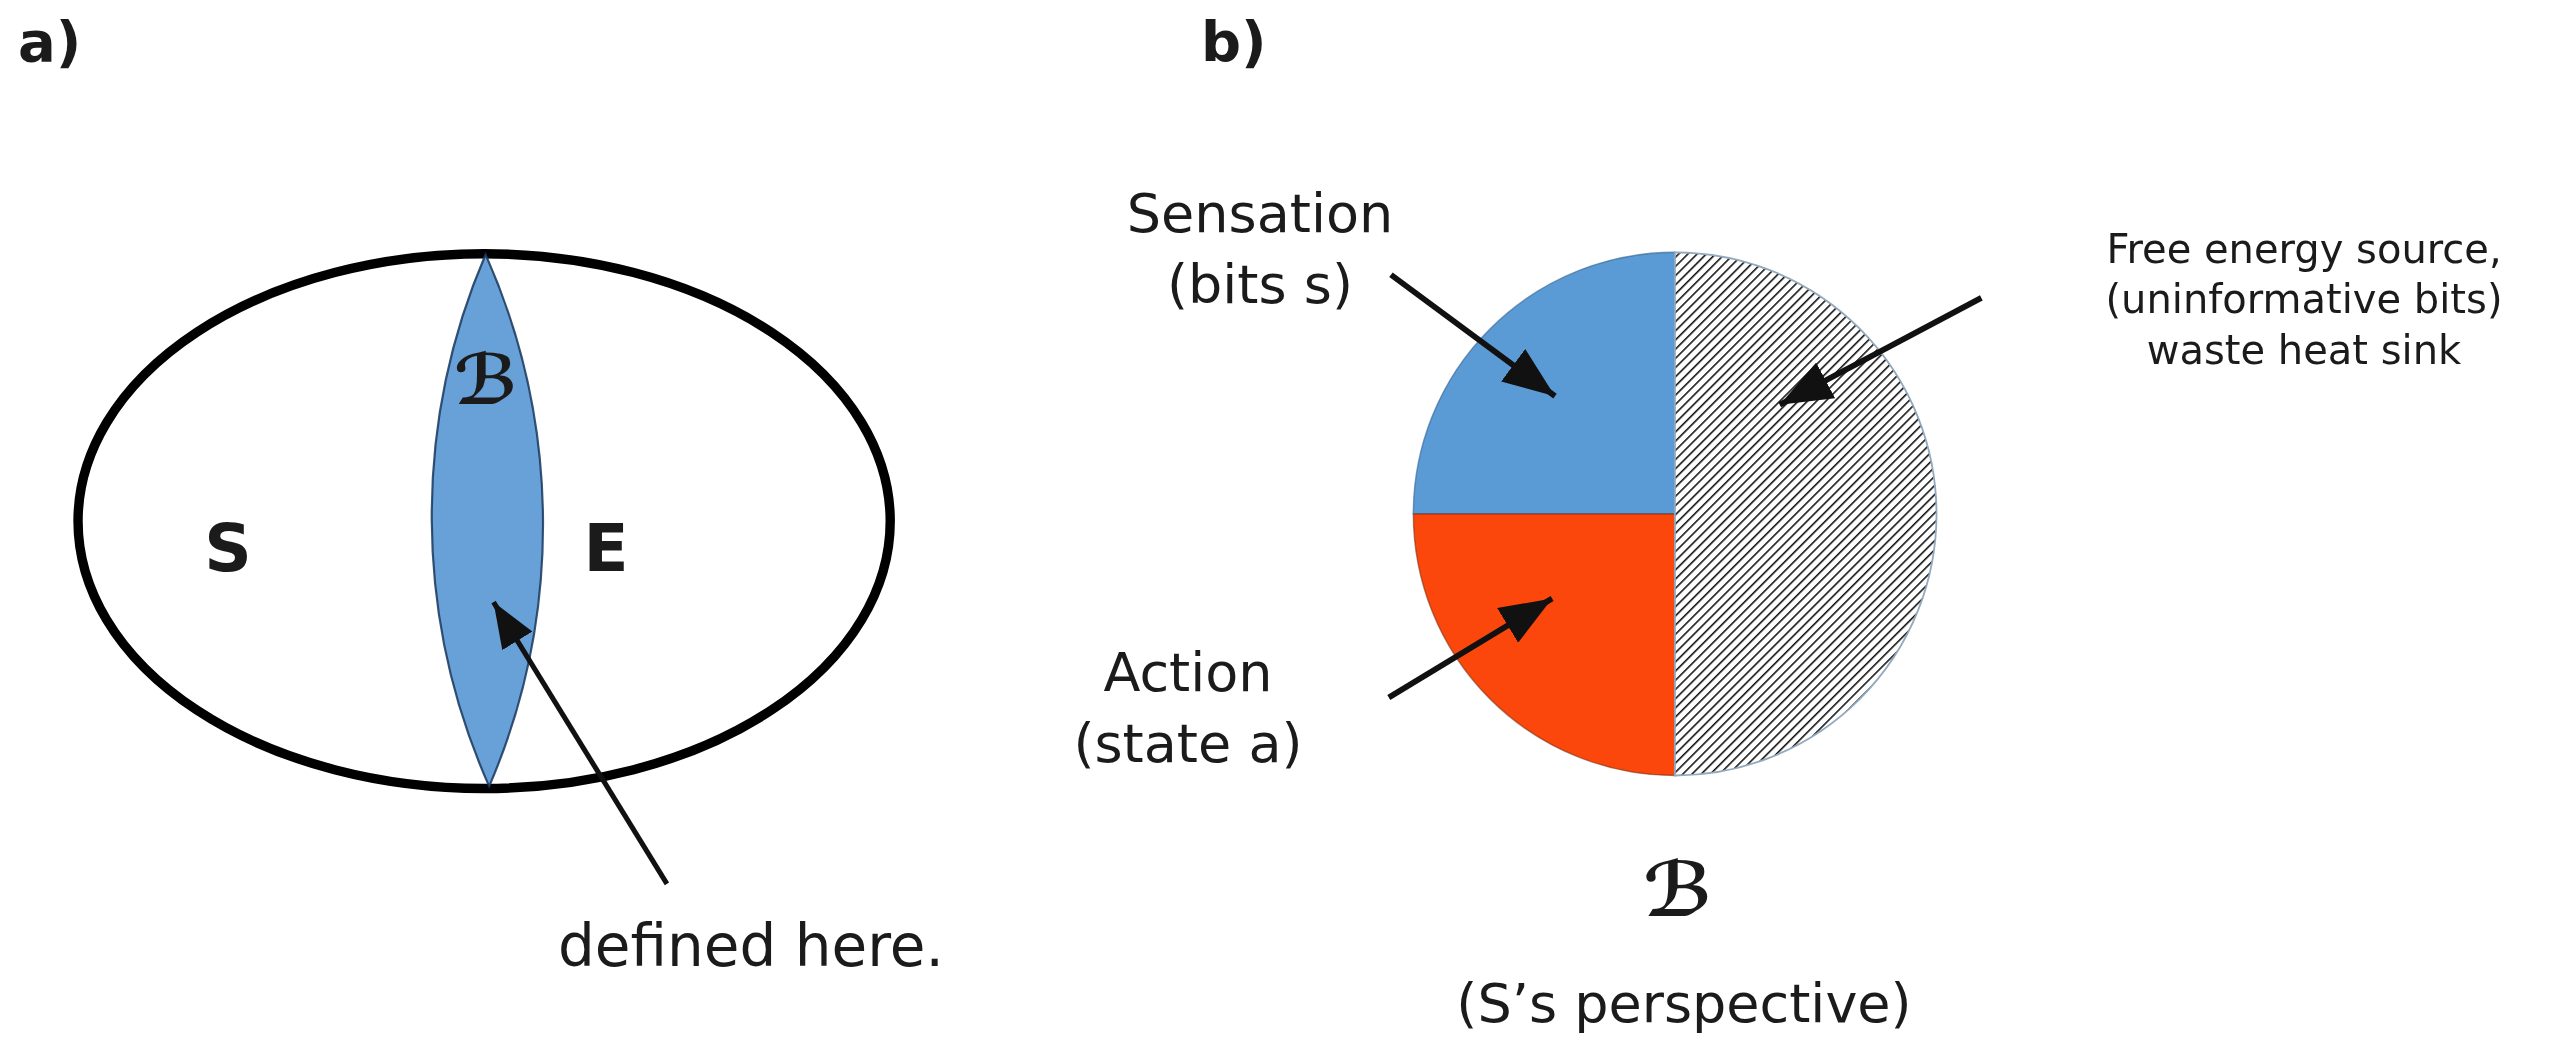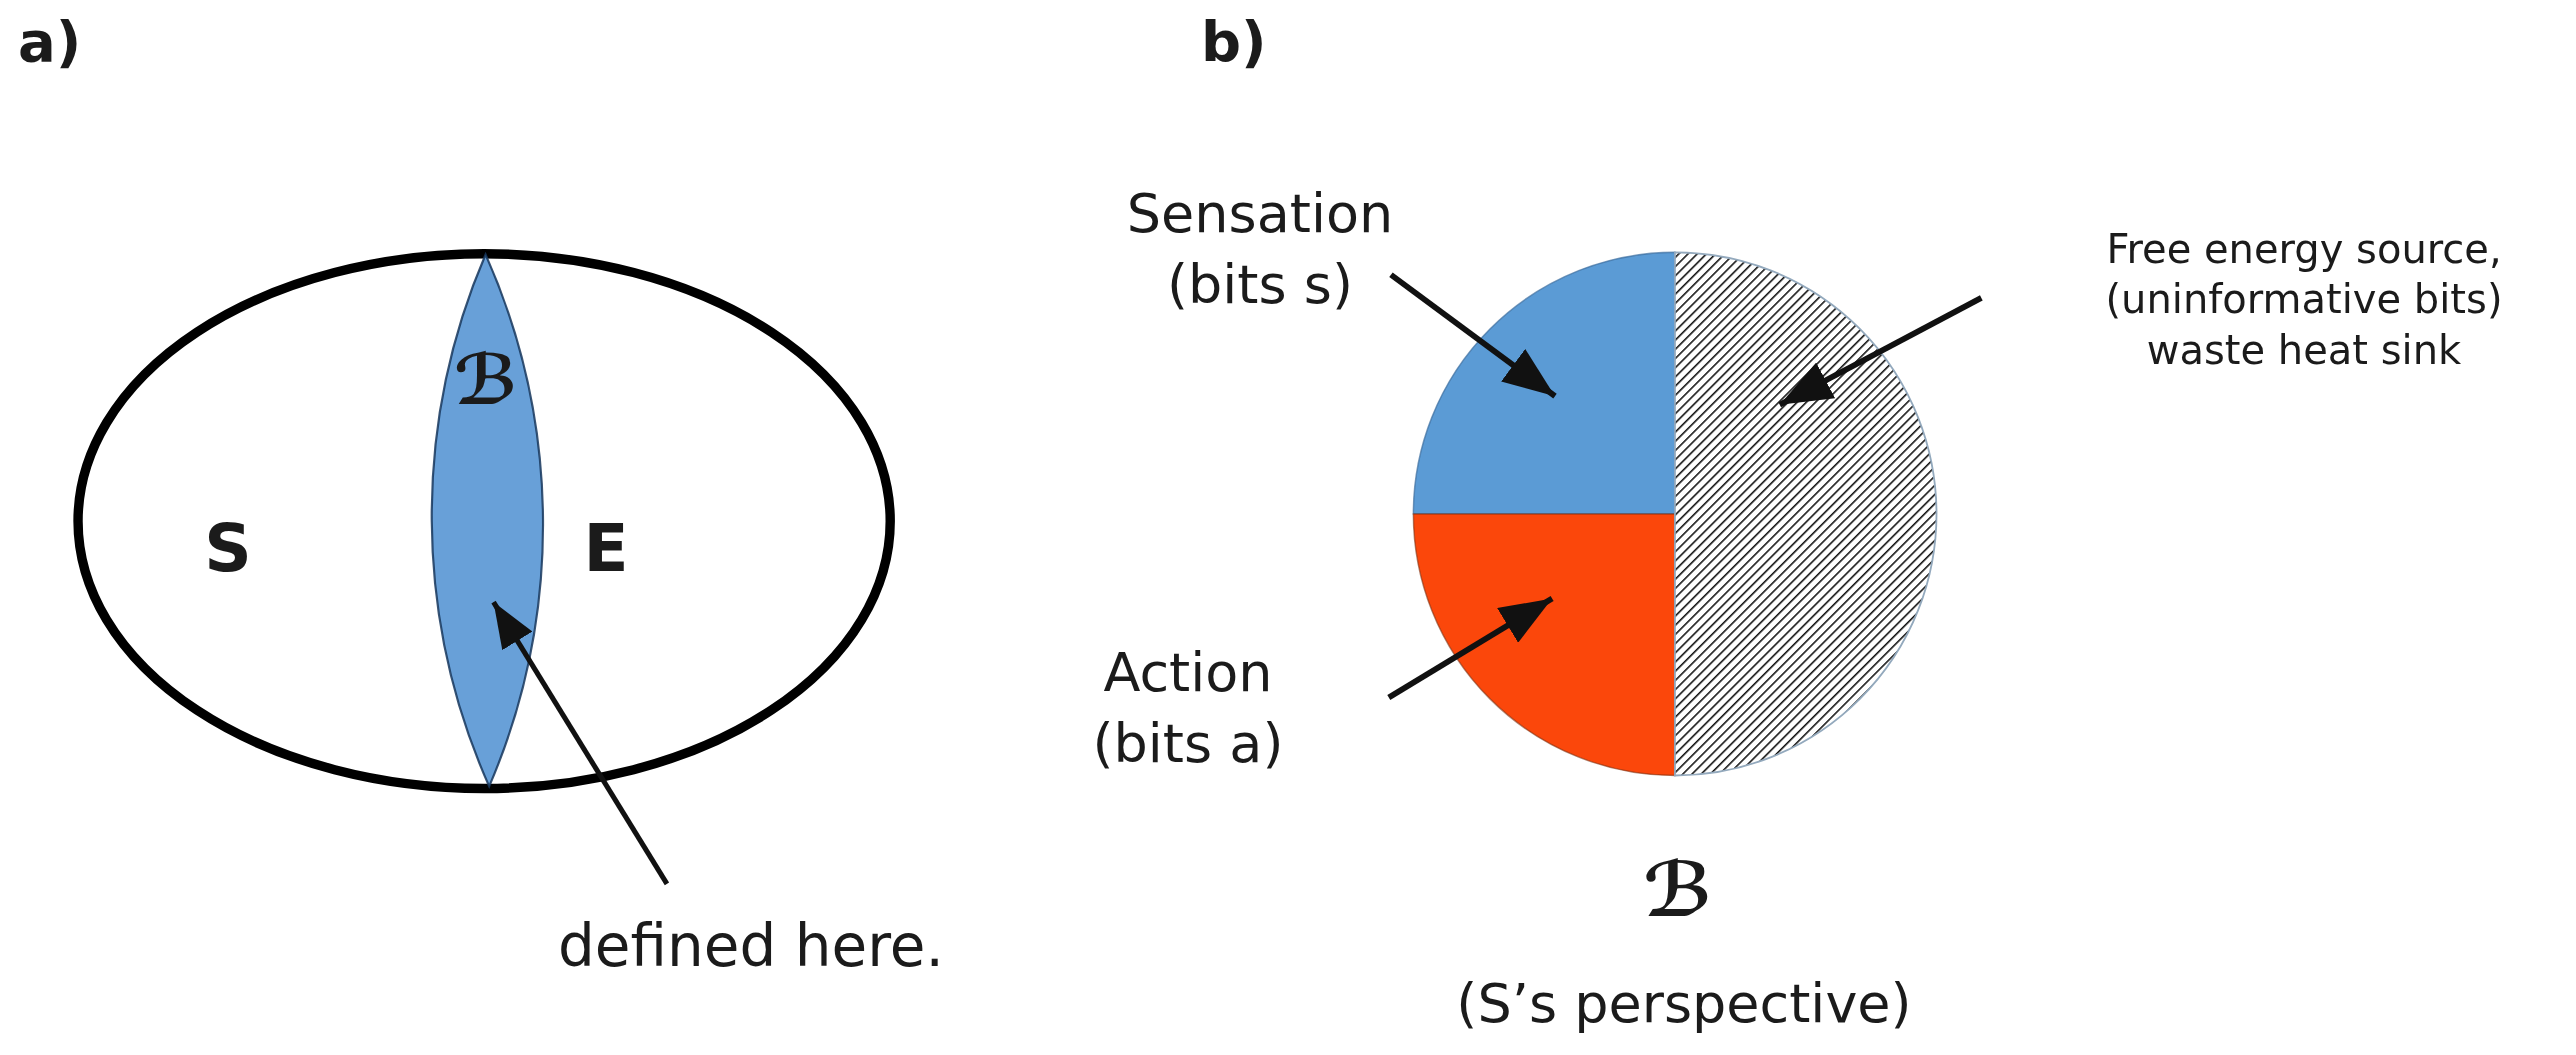--- a/index.html
+++ b/index.html
@@ -65,21 +65,21 @@
 
 <div class="abs panel-label" style="left:1201px;top:8.7px;">b)</div>
 
 <div class="abs lbl centered" style="left:1260px;top:249px;">
   <div>Sensation</div>
   <div>(bits s)</div>
 </div>
 
 <div class="abs lbl centered" style="left:1188px;top:708px;">
   <div>Action</div>
-  <div>(bits a)</div>
+  <div>(state a)</div>
 </div>
 
 <div class="abs lbl-free centered" style="left:2304px;top:300px;">
   <div>Free energy source,</div>
   <div>(uninformative bits)</div>
   <div>waste heat sink</div>
 </div>
 
 <div class="abs script-b centered" style="left:1678px;top:890px;font-size:75px;">ℬ</div>
 

